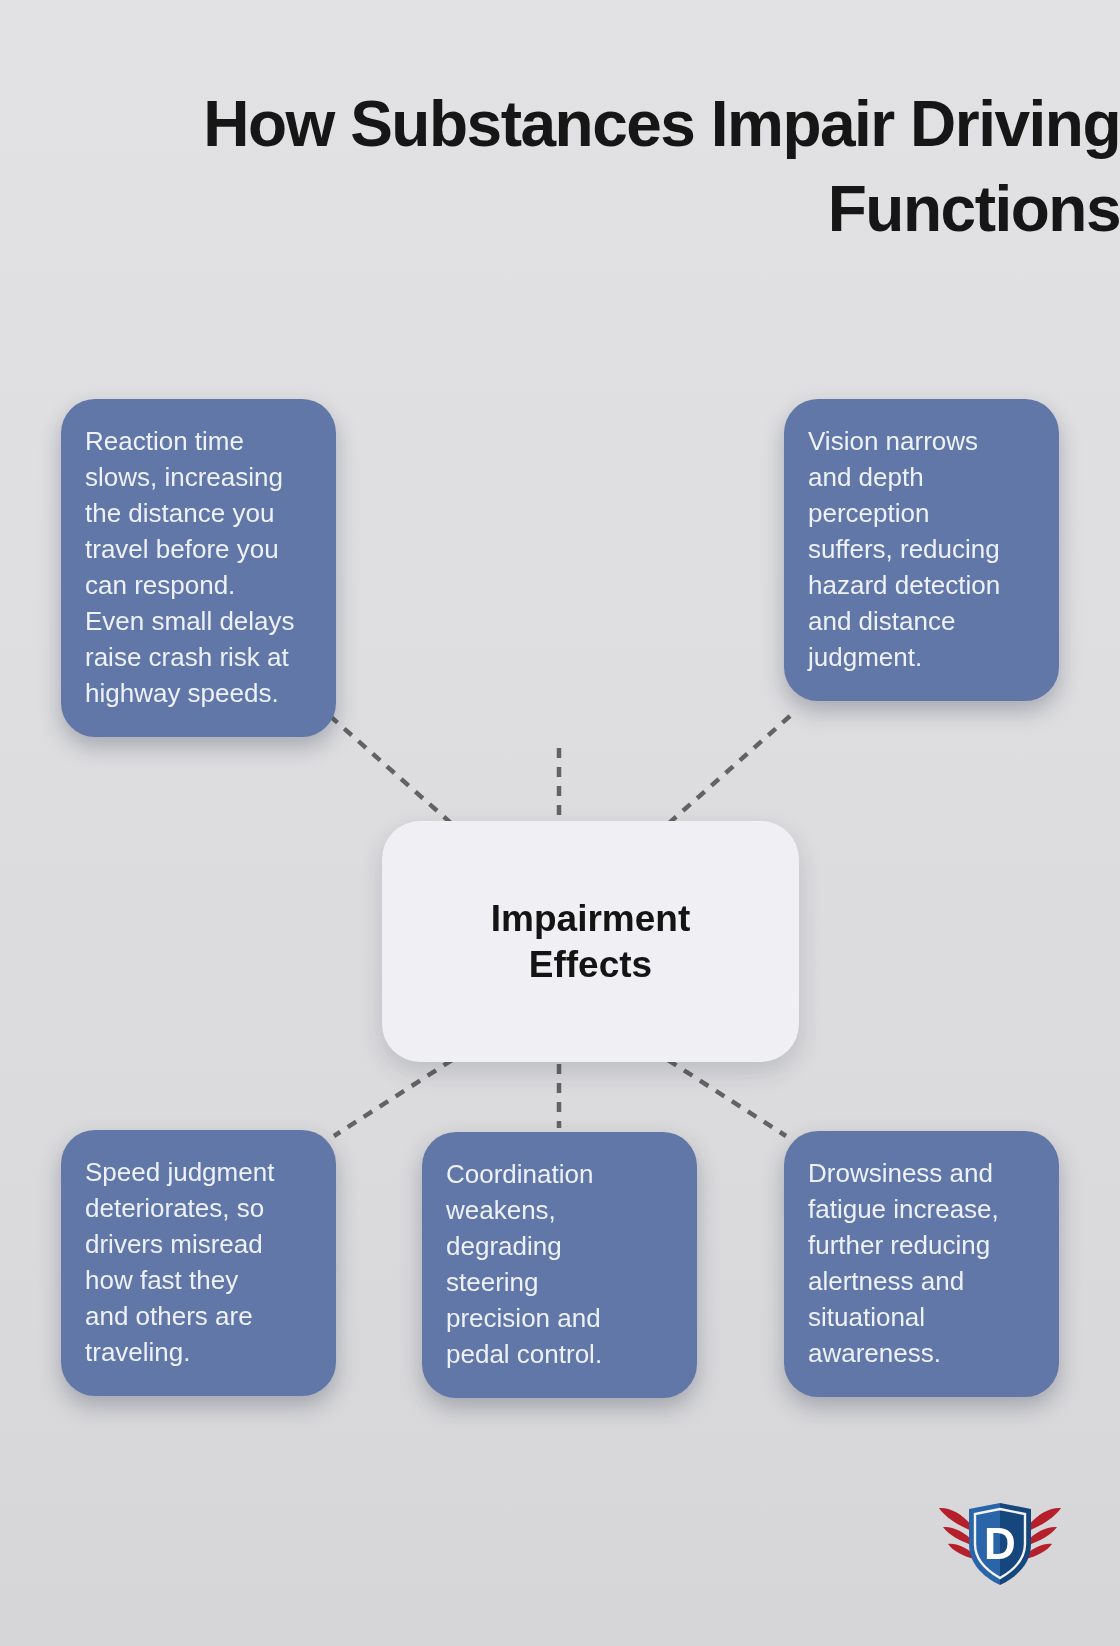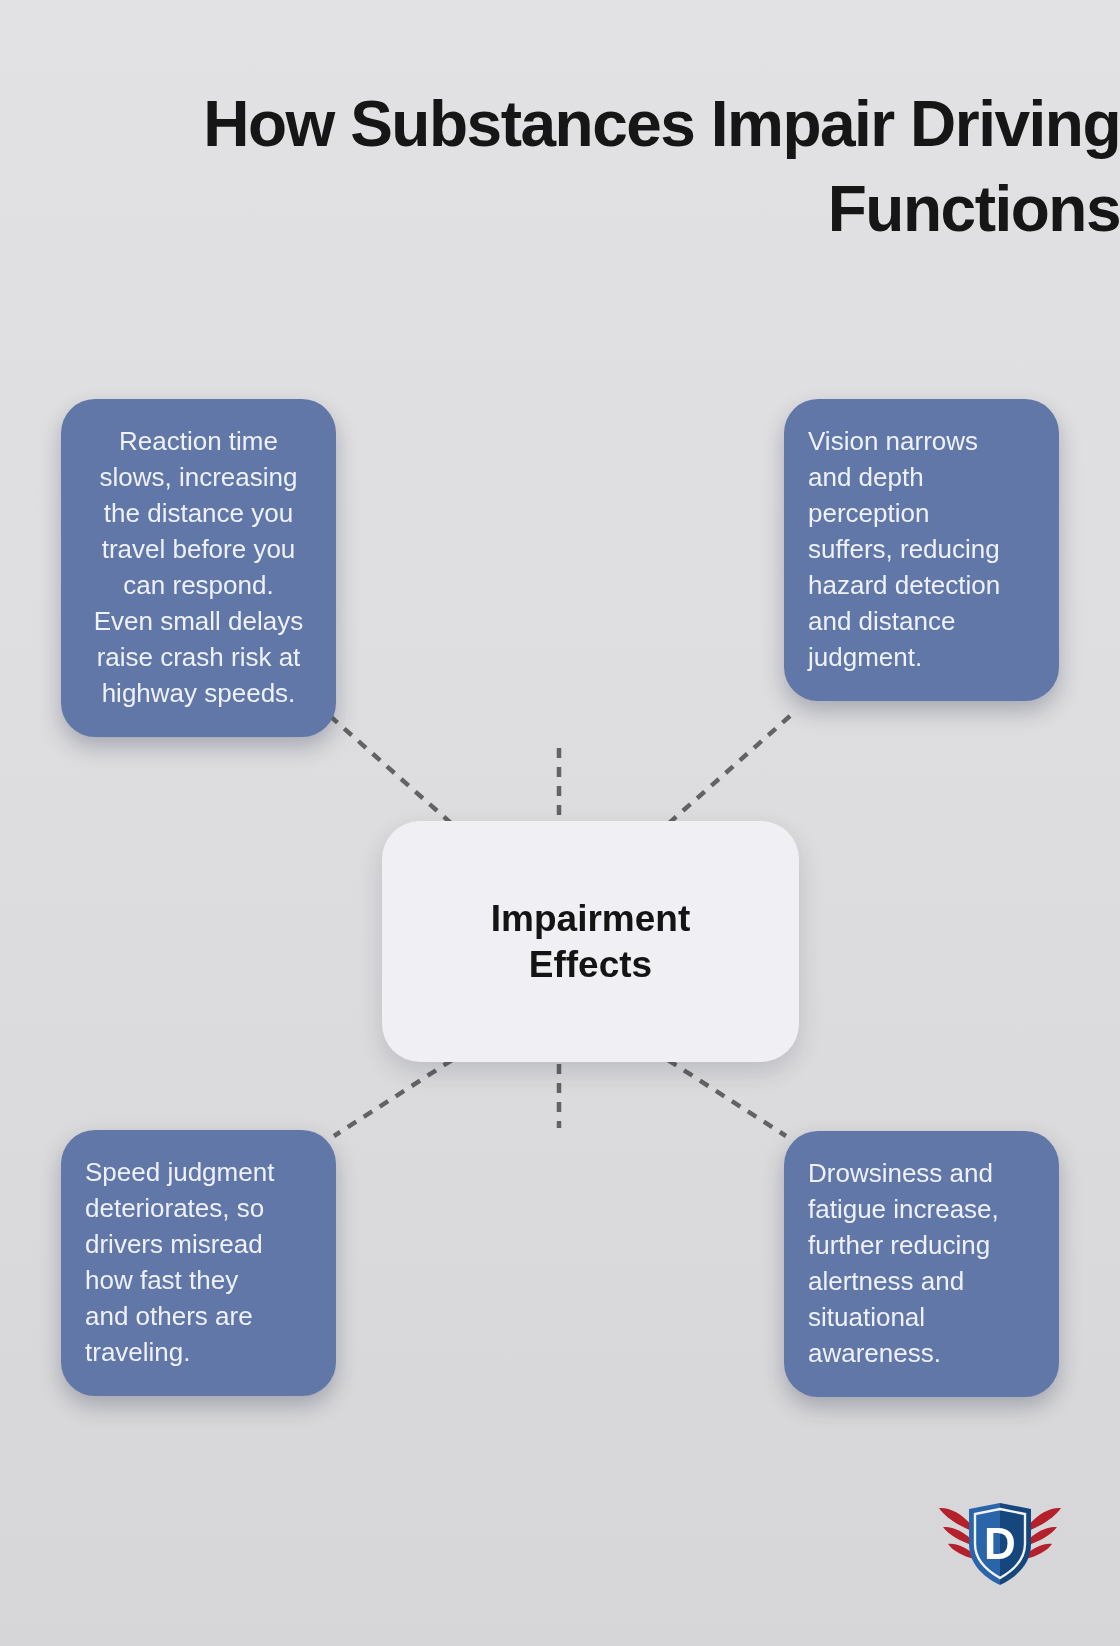--- a/index.html
+++ b/index.html
@@ -44,21 +44,21 @@
     box-shadow: 0 10px 22px rgba(30, 35, 60, 0.28);
   }
   .node p {
     padding: 24px 24px 26px 24px;
     font-size: 26px;
     line-height: 36px;
     color: #eef1f7;
     white-space: pre-line;
   }
 
-  .node-tl { left: 61px;  top: 399px; text-align: center; }
+  .node-tl { left: 61px;  top: 399px; }
   .node-tm { left: 422px; top: 398px; }
   .node-tr { left: 784px; top: 399px; }
   .node-bl { left: 61px;  top: 1130px; }
   .node-bm { left: 422px; top: 1132px; }
   .node-br { left: 784px; top: 1131px; }
 
   .center-node {
     position: absolute;
     left: 382px; top: 821px;
     width: 417px; height: 241px;
@@ -132,20 +132,28 @@
 
   <div class="node node-bl">
     <p>Speed judgment
 deteriorates, so
 drivers misread
 how fast they
 and others are
 traveling.</p>
   </div>
 
+  <div class="node node-bm">
+    <p>Coordination
+weakens,
+degrading
+steering
+precision and
+pedal control.</p>
+  </div>
 
   <div class="node node-br">
     <p>Drowsiness and
 fatigue increase,
 further reducing
 alertness and
 situational
 awareness.</p>
   </div>
 

